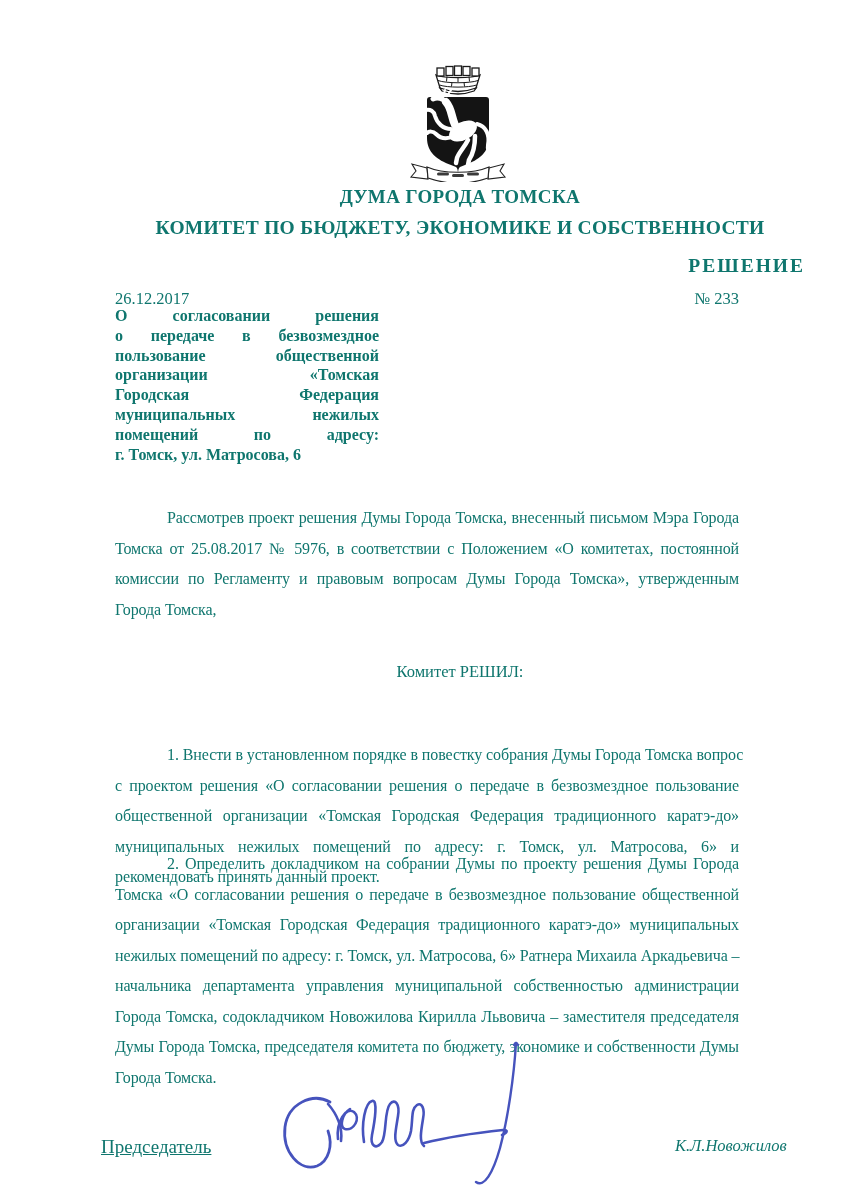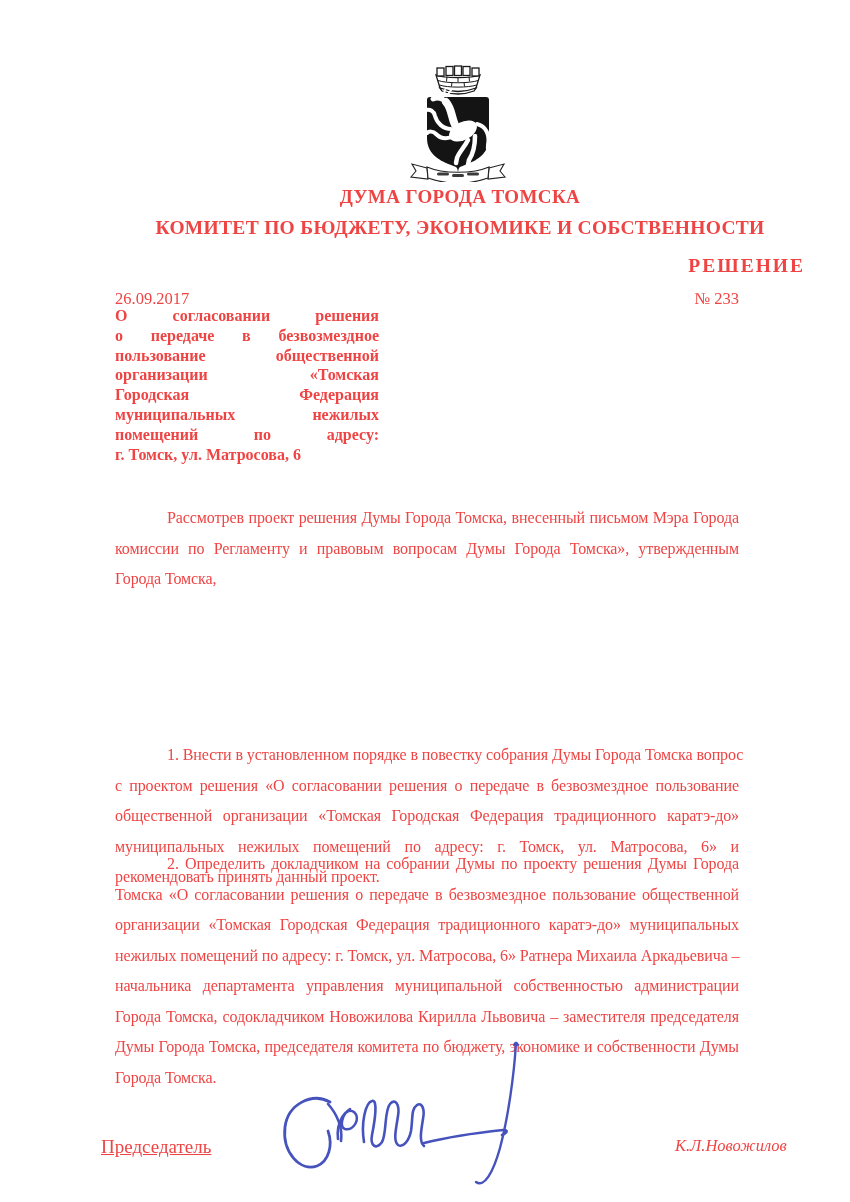--- a/index.html
+++ b/index.html
@@ -3,21 +3,21 @@
 <meta charset="utf-8">
 <title>Решение № 233</title>
 <style>
   html,body{margin:0;padding:0;background:#e8e8e8;}
   .page{
     position:relative;
     width:850px;height:1202px;
     margin:0 auto;
     background:#ffffff;
     font-family:"Liberation Serif","DejaVu Serif",serif;
-    color:#ef4444;
+    color:#0f766e;
     overflow:hidden;
   }
   .abs{position:absolute;}
   
   .org{top:186px;left:115px;width:690px;text-align:center;
        font-size:19px;font-weight:bold;letter-spacing:.4px;}
   .committee{top:217px;left:115px;width:690px;text-align:center;
        font-size:19.5px;font-weight:bold;letter-spacing:.3px;}
   .doctype{top:255px;left:115px;width:690px;text-align:right;
        font-size:19.5px;font-weight:bold;letter-spacing:2px;}
@@ -96,41 +96,43 @@
         <rect x="61" y="108.5" width="12" height="3" rx="1.5"></rect>
       </g>
     </g>
   </svg>
 
   <div class="abs org">ДУМА ГОРОДА ТОМСКА</div>
   <div class="abs committee">КОМИТЕТ ПО БЮДЖЕТУ, ЭКОНОМИКЕ И СОБСТВЕННОСТИ</div>
   <div class="abs doctype">РЕШЕНИЕ</div>
 
   <div class="abs daterow">
-    <span>26.09.2017</span>
+    <span>26.12.2017</span>
     <span>№ 233</span>
   </div>
 
   <div class="abs subject">
       <div class="jline">О согласовании решения</div>
       <div class="jline">о передаче в безвозмездное</div>
       <div class="jline">пользование общественной</div>
       <div class="jline">организации «Томская</div>
       <div class="jline">Городская Федерация</div>
       <div class="jline">муниципальных нежилых</div>
       <div class="jline">помещений по адресу:</div>
       <div class="jline jlast">г. Томск, ул. Матросова, 6</div>
     </div>
 
   <div class="abs para p-intro">
       <div class="jline">Рассмотрев проект решения Думы Города Томска, внесенный письмом Мэра Города</div>
+      <div class="jline">Томска от 25.08.2017 № 5976, в соответствии с Положением «О комитетах, постоянной</div>
       <div class="jline">комиссии по Регламенту и правовым вопросам Думы Города Томска», утвержденным</div>
       <div class="jline jlast">Города Томска,</div>
     </div>
 
+  <div class="abs heading">Комитет РЕШИЛ:</div>
 
   <div class="abs para p-item1">
       <div class="jline">1. Внести в установленном порядке в повестку собрания Думы Города Томска вопрос</div>
       <div class="jline">с проектом решения «О согласовании решения о передаче в безвозмездное пользование</div>
       <div class="jline">общественной организации «Томская Городская Федерация традиционного каратэ-до»</div>
       <div class="jline">муниципальных нежилых помещений по адресу: г. Томск, ул. Матросова, 6» и</div>
       <div class="jline jlast">рекомендовать принять данный проект.</div>
     </div>
 
   <div class="abs para p-item2">

